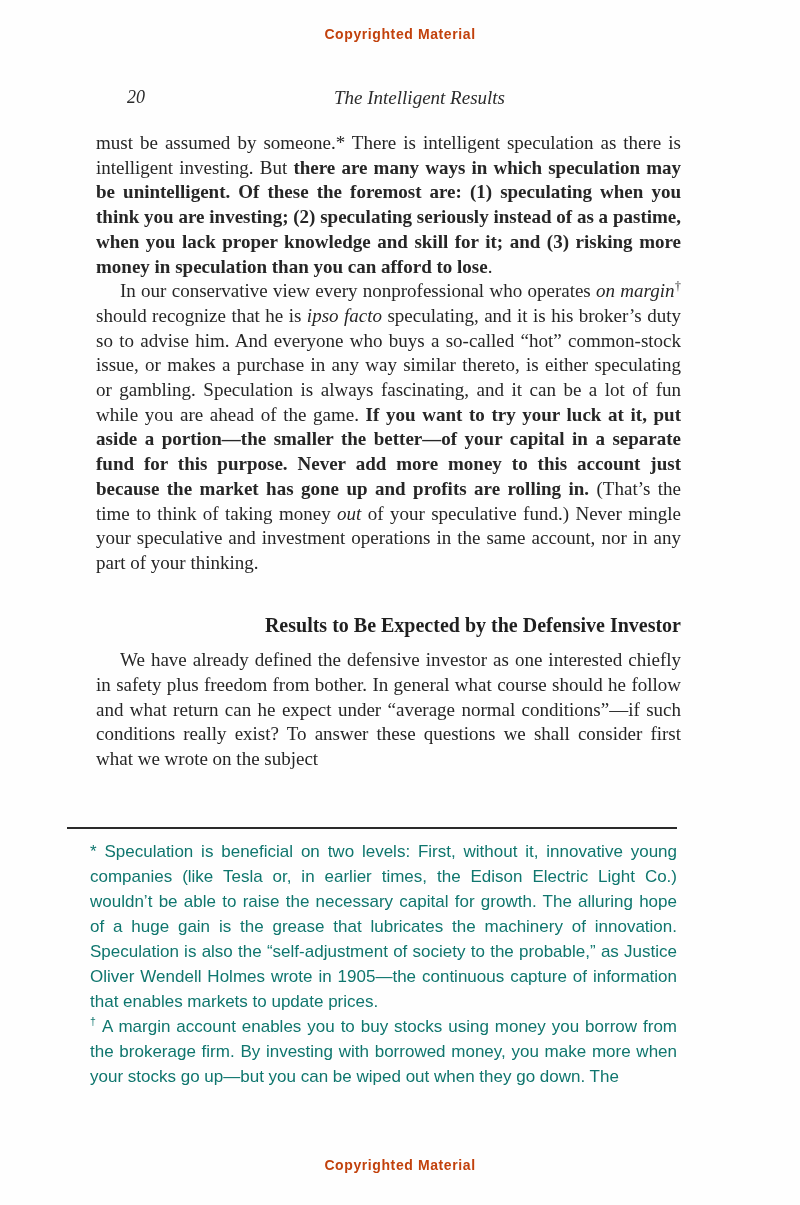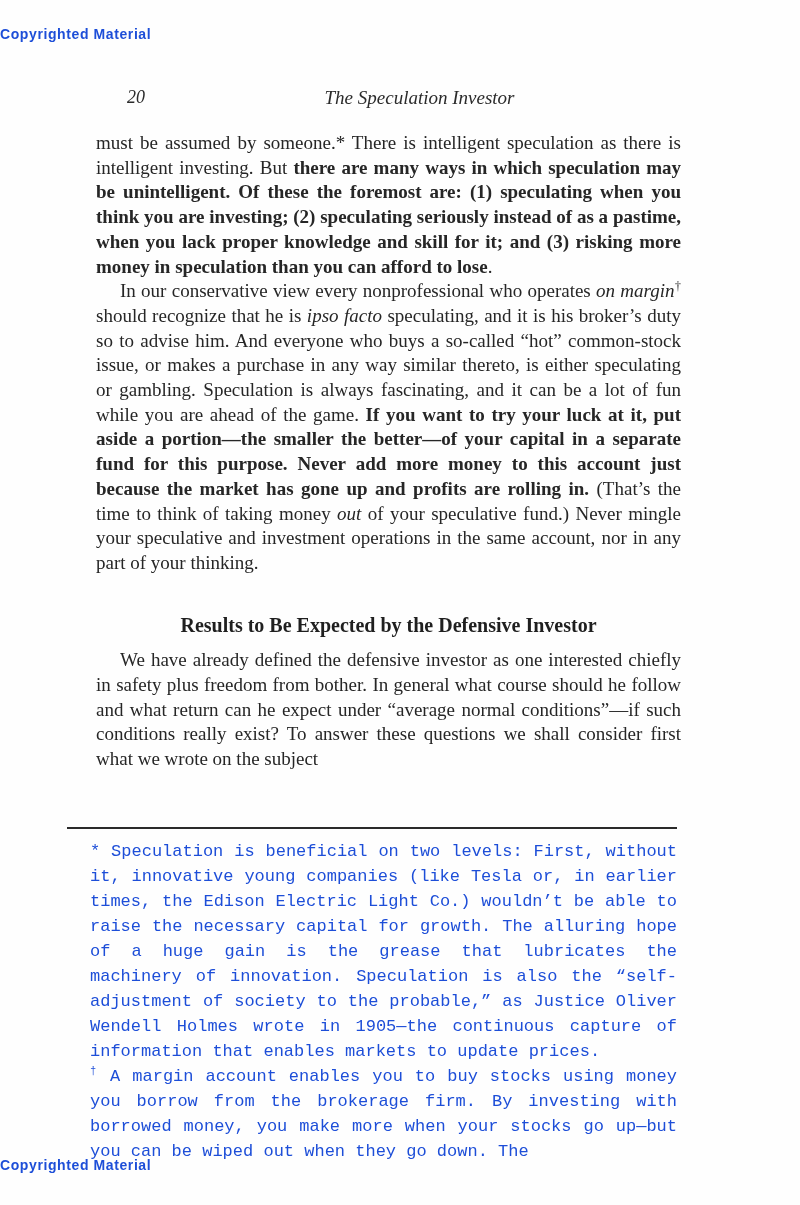--- a/index.html
+++ b/index.html
@@ -8,25 +8,26 @@
     height: 1205px;
     position: relative;
     background: #fefefe;
     font-family: "Liberation Serif", serif;
     overflow: hidden;
   }
   .copyright {
     position: absolute;
     left: 0;
     width: 100%;
+    text-align: center;
     font-family: "Liberation Sans", sans-serif;
     font-weight: bold;
     font-size: 14px;
     letter-spacing: 0.6px;
-    color: #1d4ed8;
+    color: #c2410c;
   }
   .copyright.top { top: 26px; }
   .copyright.bottom { top: 1157px; }
 
   .page-header {
     position: absolute;
     top: 87px;
     left: 92px;
     width: 585px;
     height: 26px;
@@ -58,58 +59,58 @@
     text-align: justify;
     hyphens: none;
   }
   .para { margin: 0; }
   .para.indent { text-indent: 24px; }
   .section-heading {
     font-size: 20px;
     font-weight: bold;
     color: #1f1f1f;
     margin: 37px 0 11px 0;
-    text-align: center;
+    text-align: right;
   }
 
   .b   { font-weight: bold; }
   .i   { font-style: italic; }
   .sup { vertical-align: super; font-size: 0.62em; line-height: 0; }
 
   .footnote-block {
     position: absolute;
     top: 827px;
     left: 67px;
     width: 610px;
   }
   .footnote-rule {
     border: none;
     border-top: 2px solid #2a2a2a;
     margin: 0;
     width: 100%;
   }
   .footnote {
     margin: 0 0 0 23px;
-    font-family: Liberation Mono, monospace;
+    font-family: Liberation Sans, sans-serif;
     font-size: 17px;
     line-height: 25px;
-    color: #1d4ed8;
+    color: #0f766e;
     text-align: justify;
     hyphens: none;
   }
   .footnote.first { margin-top: 10px; }
 </style>
 </head>
 <body>
 
 <div class="copyright top">Copyrighted Material</div>
 
 <div class="page-header">
   <span class="page-number">20</span>
-  <span class="running-title">The Speculation Investor</span>
+  <span class="running-title">The Intelligent Results</span>
 </div>
 
 <div class="body-text">
   <p class="para"><span class="n">must be assumed by someone.* There is intelligent speculation as there is intelligent investing. But </span><span class="b">there are many ways in which speculation may be unintelligent. Of these the foremost are: (1) speculating when you think you are investing; (2) speculating seriously instead of as a pastime, when you lack proper knowledge and skill for it; and (3) risking more money in speculation than you can afford to lose</span><span class="n">.</span></p>
   <p class="para indent"><span class="n">In our conservative view every nonprofessional who operates </span><span class="i">on margin</span><span class="sup">†</span><span class="n"> should recognize that he is </span><span class="i">ipso facto</span><span class="n"> speculating, and it is his broker’s duty so to advise him. And everyone who buys a so-called “hot” common-stock issue, or makes a purchase in any way similar thereto, is either speculating or gambling. Speculation is always fascinating, and it can be a lot of fun while you are ahead of the game. </span><span class="b">If you want to try your luck at it, put aside a portion—the smaller the better—of your capital in a separate fund for this purpose. Never add more money to this account just because the market has gone up and profits are rolling in.</span><span class="n"> (That’s the time to think of taking money </span><span class="i">out</span><span class="n"> of your speculative fund.) Never mingle your speculative and investment operations in the same account, nor in any part of your thinking.</span></p>
   <h2 class="section-heading">Results to Be Expected by the Defensive Investor</h2>
   <p class="para indent"><span class="n">We have already defined the defensive investor as one interested chiefly in safety plus freedom from bother. In general what course should he follow and what return can he expect under “average normal conditions”—if such conditions really exist? To answer these questions we shall consider first what we wrote on the subject</span></p>
 </div>
 
 <div class="footnote-block">

